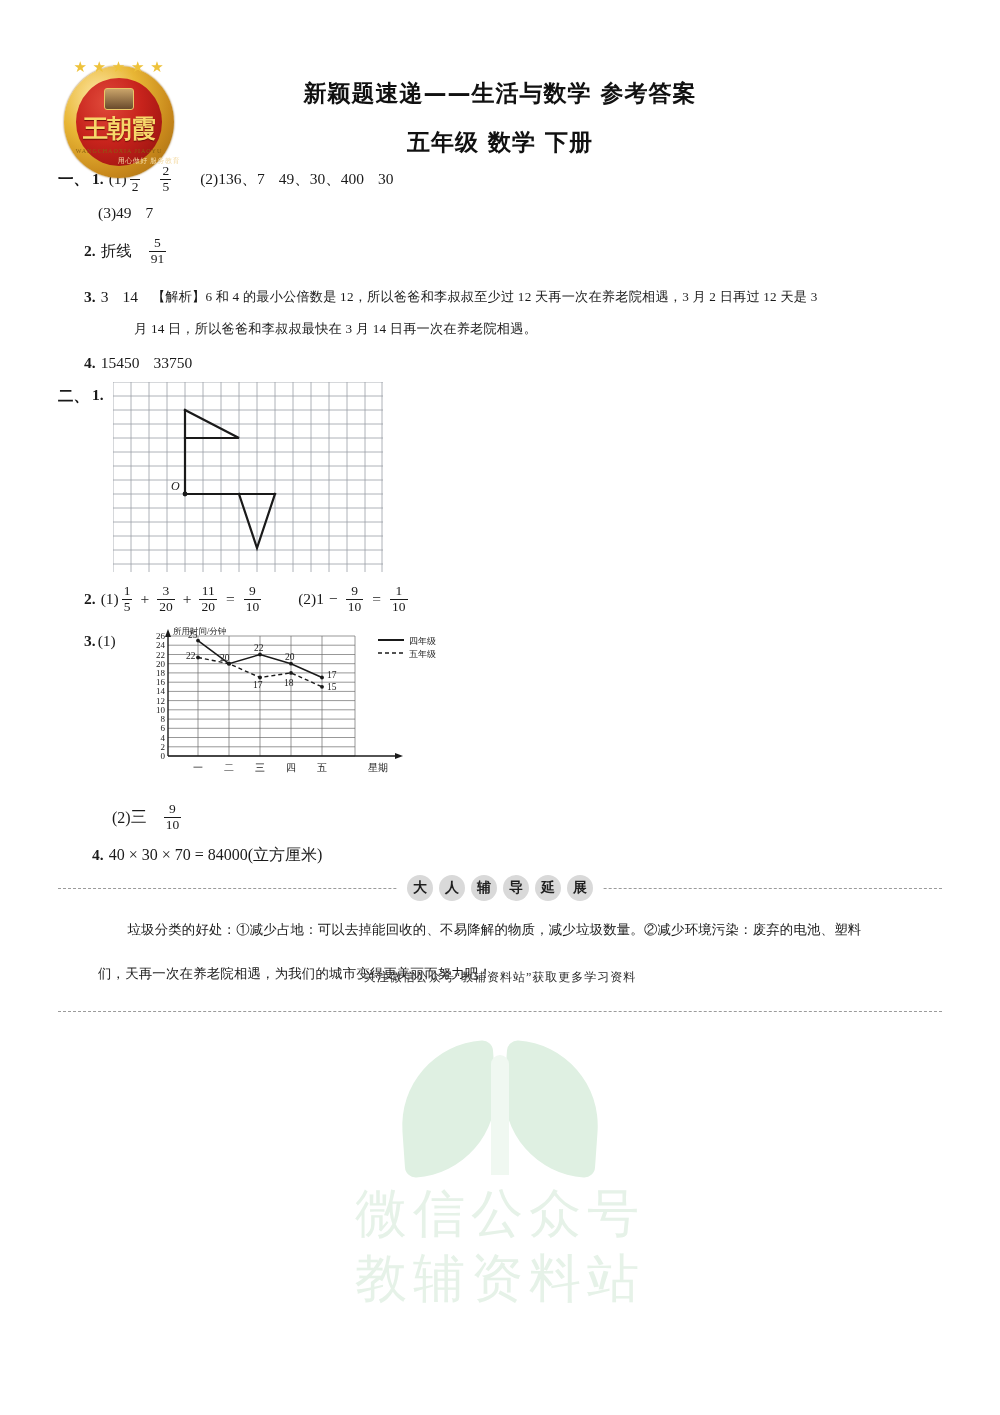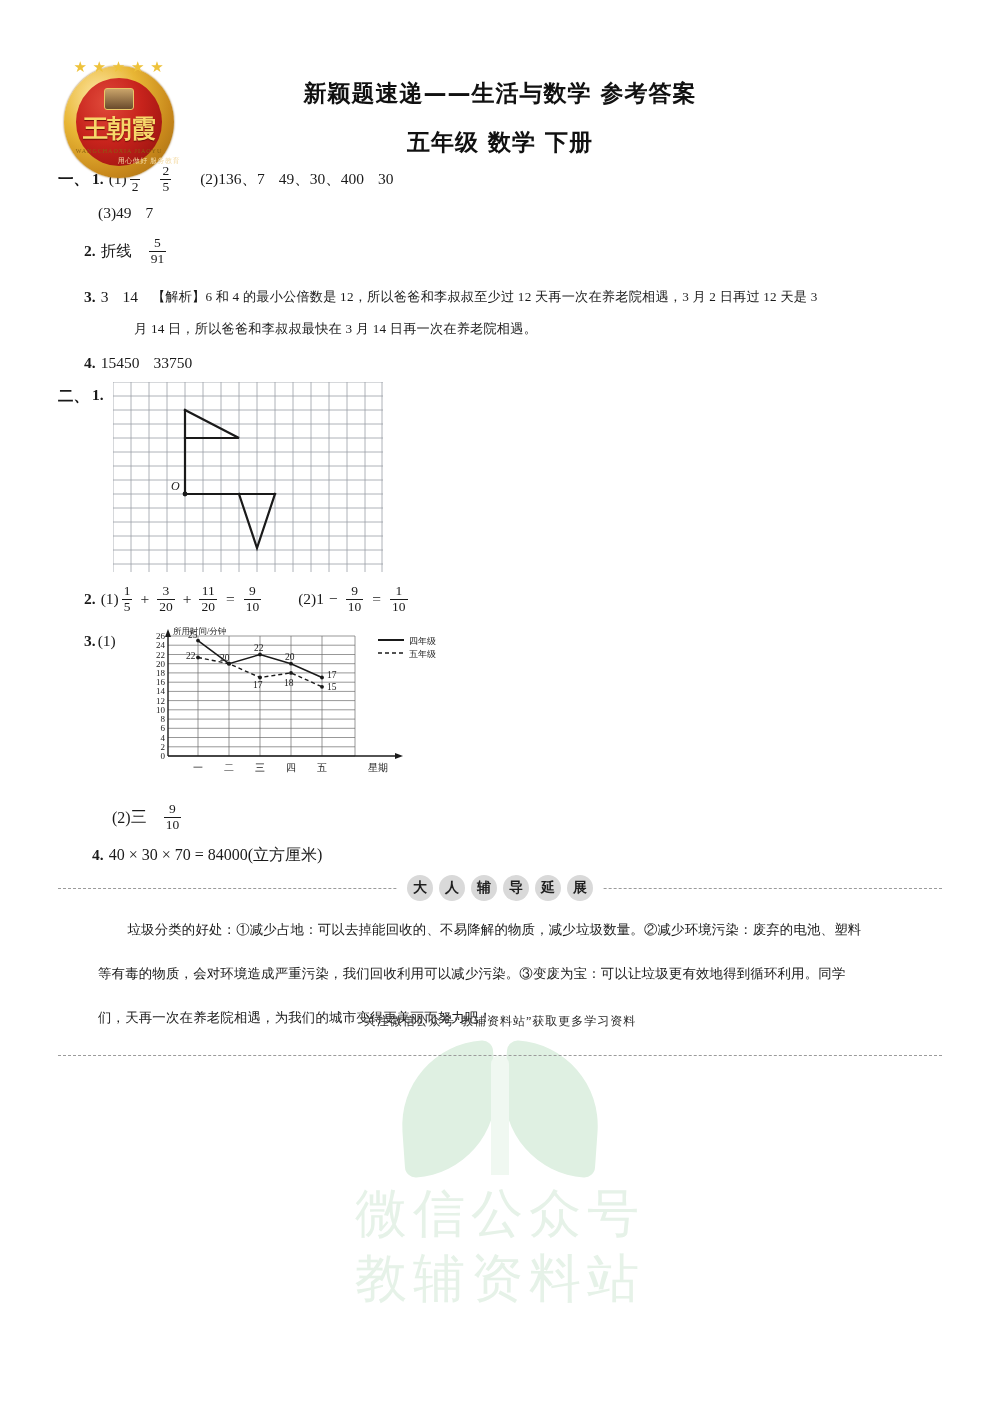--- a/index.html
+++ b/index.html
@@ -488,21 +488,20 @@
         <span class="badge-char">人</span>
         <span class="badge-char">辅</span>
         <span class="badge-char">导</span>
         <span class="badge-char">延</span>
         <span class="badge-char">展</span>
       </div>
     </div>
 
     <div id="parent-text">
       <p>垃圾分类的好处：①减少占地：可以去掉能回收的、不易降解的物质，减少垃圾数量。②减少环境污染：废弃的电池、塑料</p>
-      <p>等有毒的物质，会对环境造成严重污染，我们回收利用可以减少污染。③变废为宝：可以让垃圾更有效地得到循环利用。同学</p>
       <p>们，天再一次在养老院相遇，为我们的城市变得更美丽而努力吧！</p>
     </div>
 
     <div id="divider-bottom"></div>
   </div>
 
   <div id="footer">关注微信公众号“教辅资料站”获取更多学习资料</div>
 
 </div>
 

